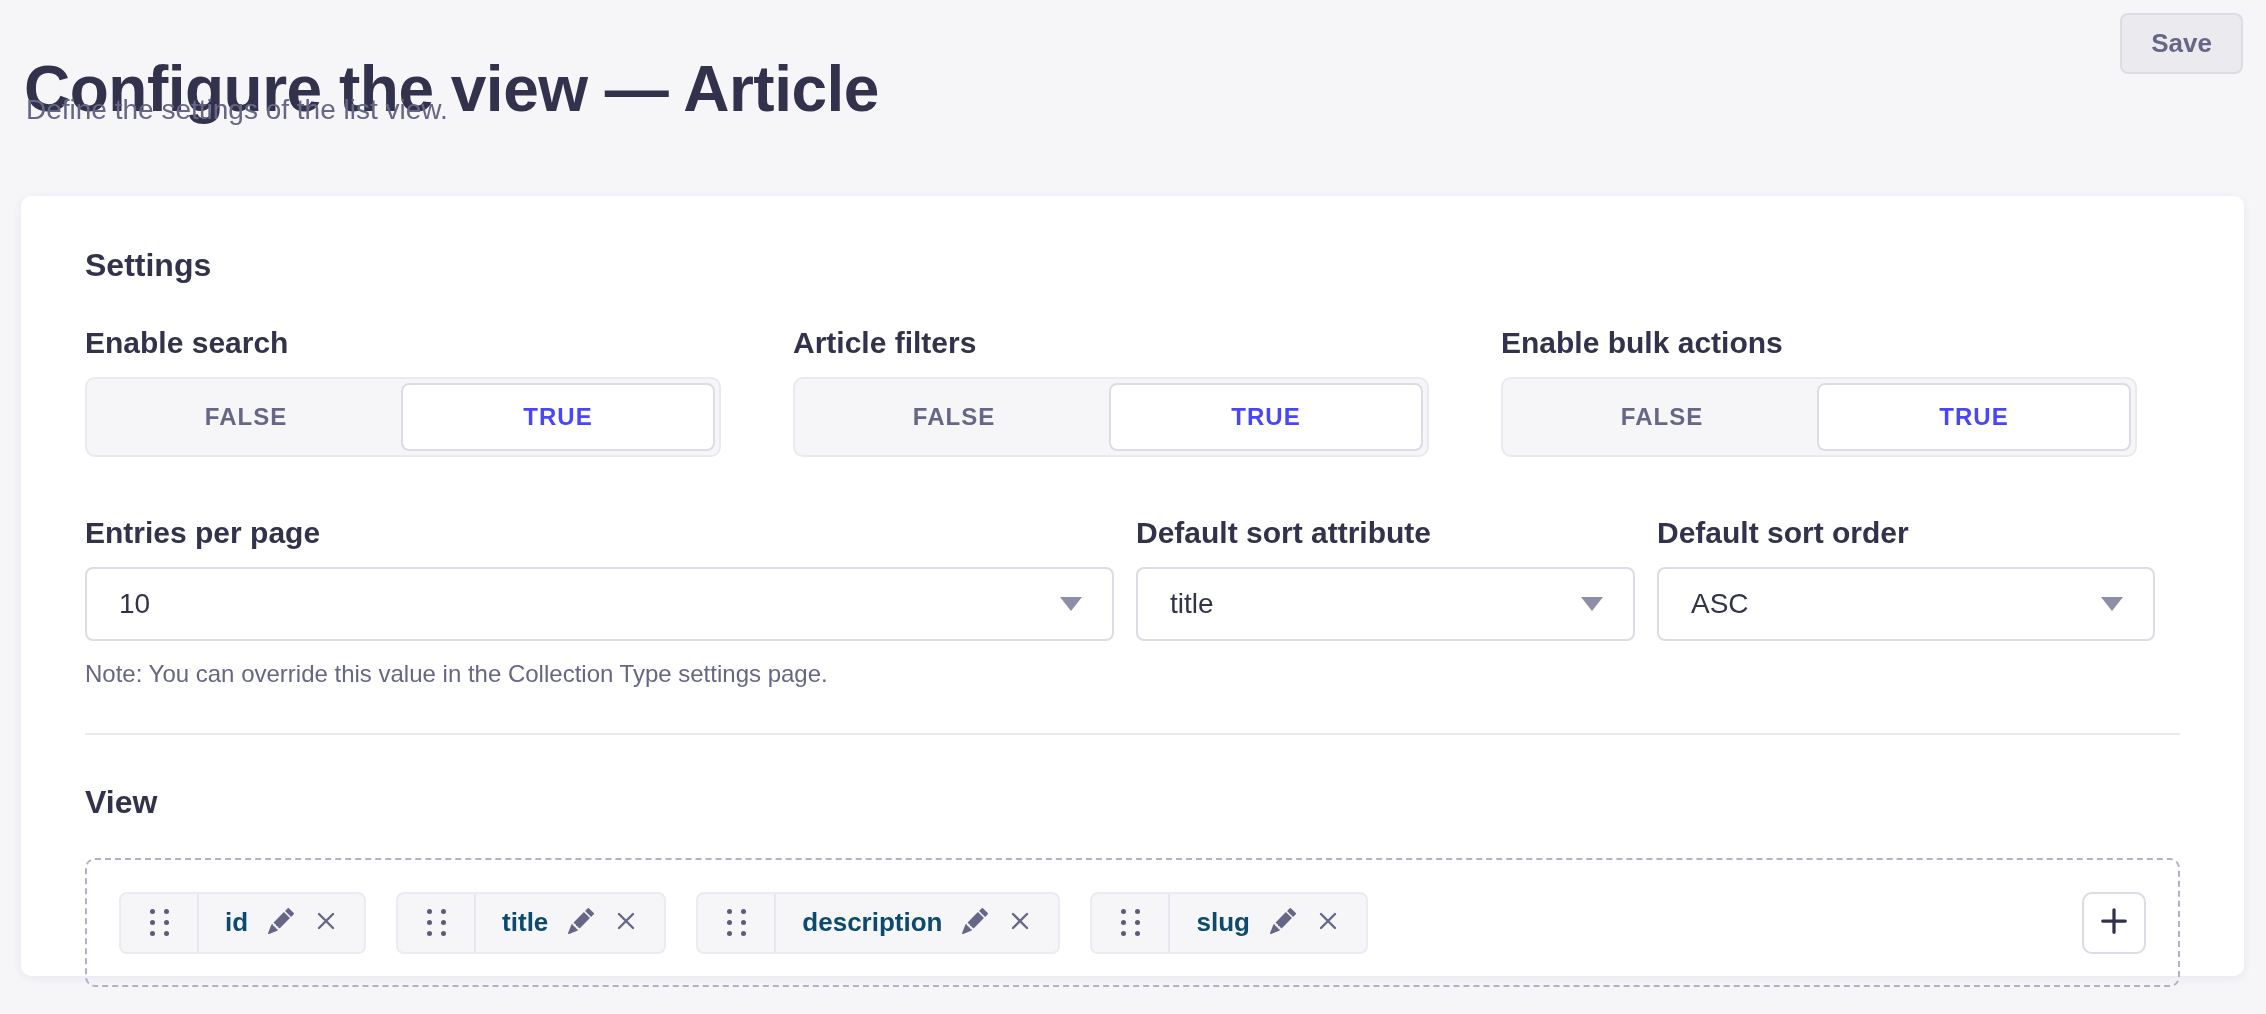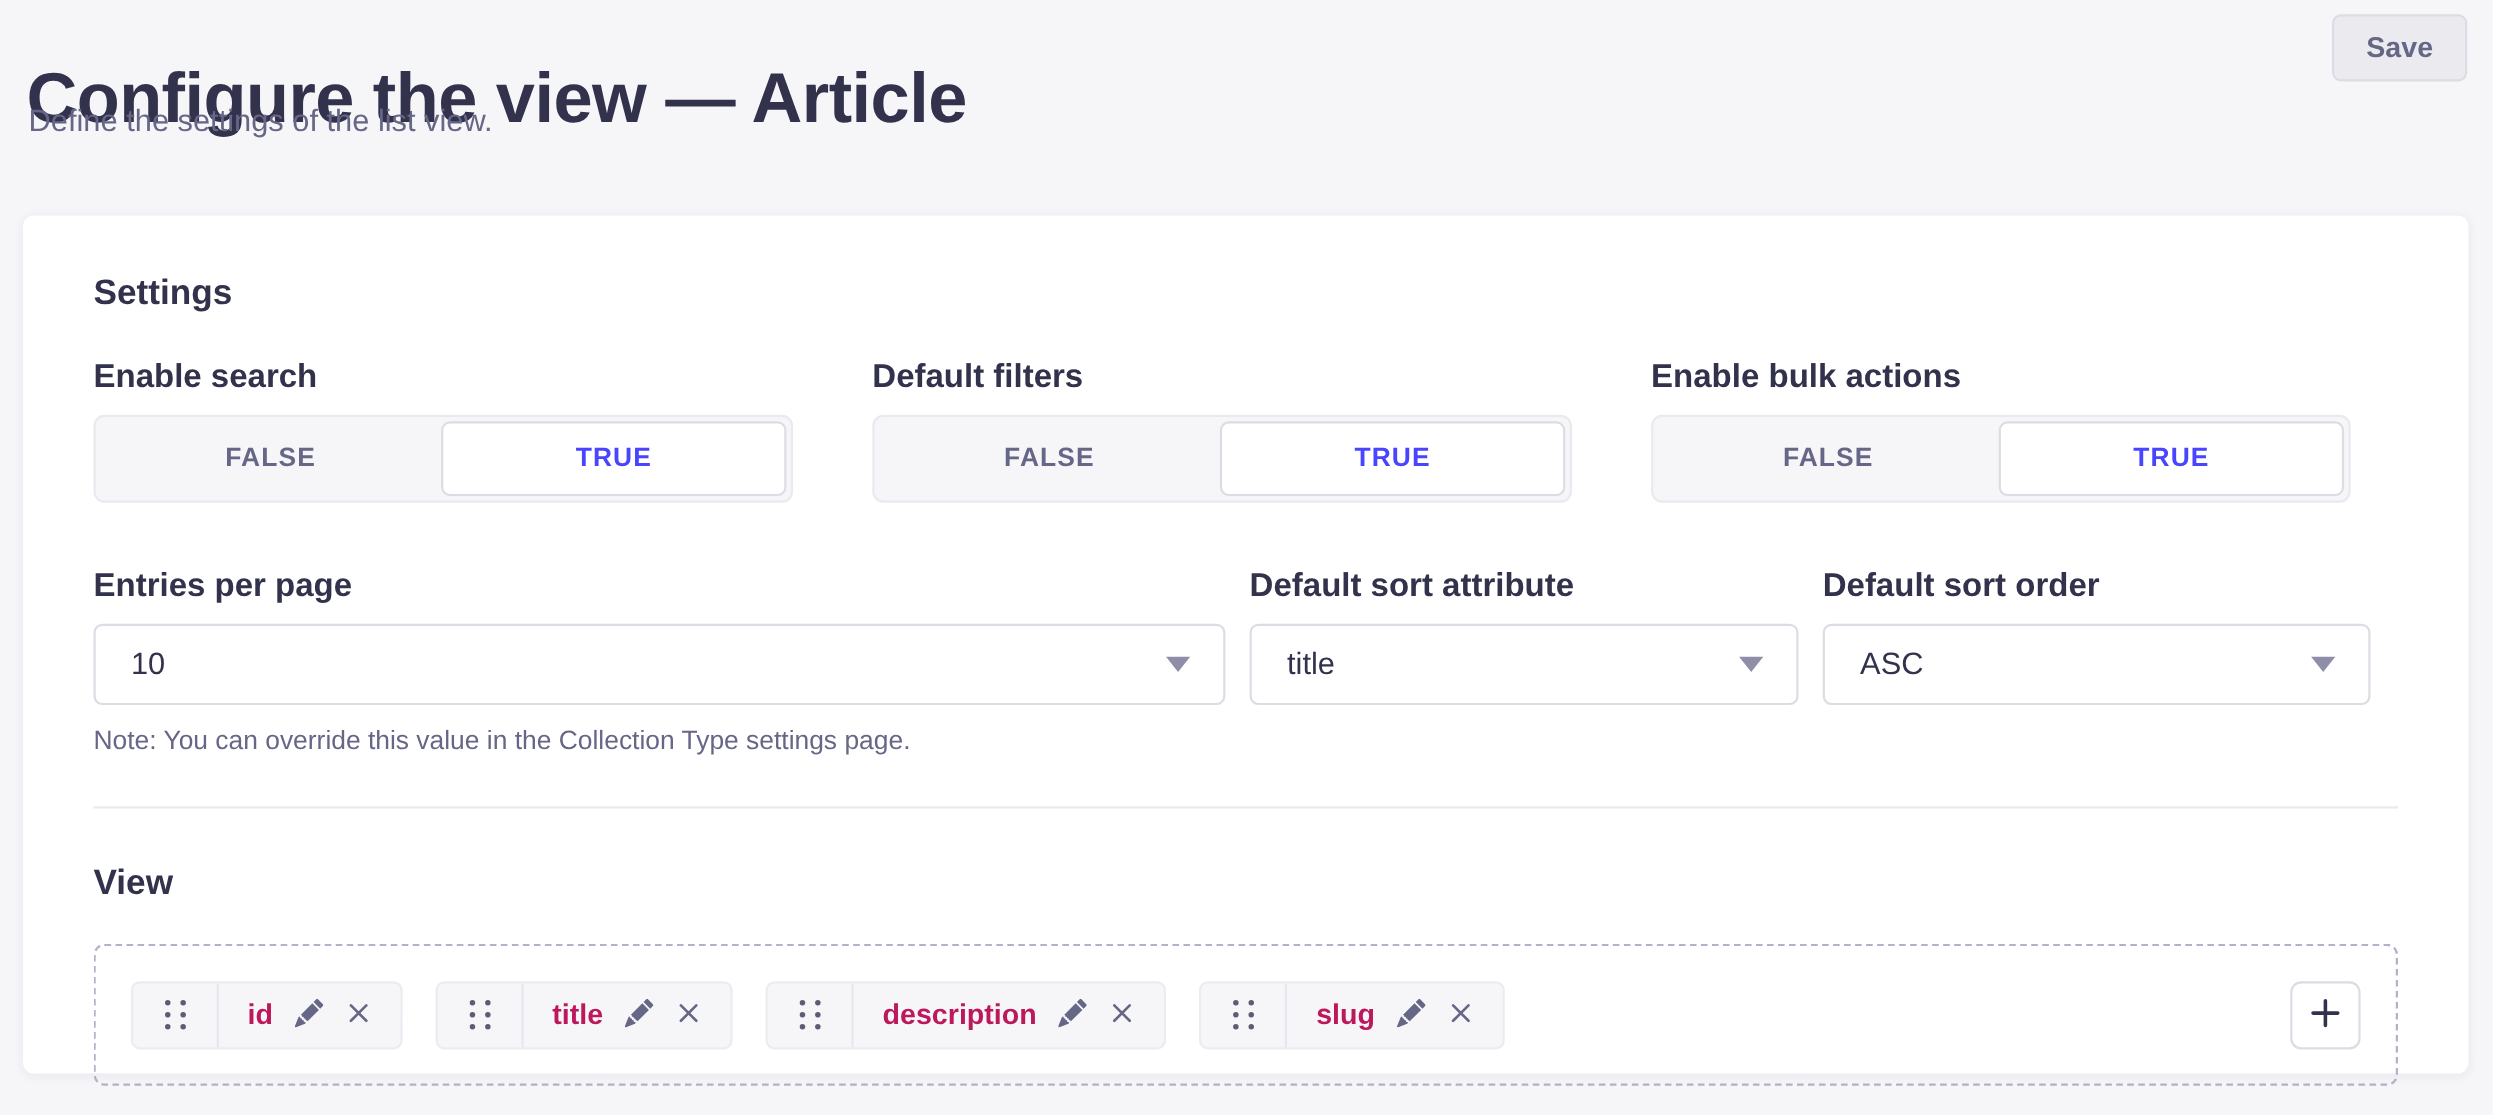--- a/index.html
+++ b/index.html
@@ -99,21 +99,21 @@
     width: 78px; display: flex; align-items: center; justify-content: center;
     border-right: 2px solid #e6e6ef; cursor: grab;
   }
   .dots {
     display: grid;
     grid-template-columns: repeat(2, 5px); grid-template-rows: repeat(3, 5px);
     gap: 6px 9px;
   }
   .dot { width: 5px; height: 5px; border-radius: 50%; background: #5c5c77; }
   .pill-body { display: flex; align-items: center; padding: 0 26px; gap: 20px; }
-  .pill-label { font-size: 26px; font-weight: 600; color: #be185d; white-space: nowrap; }
+  .pill-label { font-size: 26px; font-weight: 600; color: #0c4a6e; white-space: nowrap; }
   .icon-btn {
     background: none; border: none; padding: 0; margin: 0;
     display: flex; align-items: center; justify-content: center; cursor: pointer;
   }
   .add-btn {
     margin-left: auto; width: 64px; height: 62px;
     background: #ffffff; border: 2px solid #dcdce4; border-radius: 10px;
     display: flex; align-items: center; justify-content: center; cursor: pointer;
   }
 </style>
@@ -132,21 +132,21 @@
 
   <div class="toggle-row">
     <div class="toggle-field">
       <span class="field-label">Enable search</span>
       <div class="toggle">
         <div class="toggle-opt">FALSE</div>
         <div class="toggle-opt selected">TRUE</div>
       </div>
     </div>
     <div class="toggle-field">
-      <span class="field-label">Default filters</span>
+      <span class="field-label">Article filters</span>
       <div class="toggle">
         <div class="toggle-opt">FALSE</div>
         <div class="toggle-opt selected">TRUE</div>
       </div>
     </div>
     <div class="toggle-field">
       <span class="field-label">Enable bulk actions</span>
       <div class="toggle">
         <div class="toggle-opt">FALSE</div>
         <div class="toggle-opt selected">TRUE</div>

